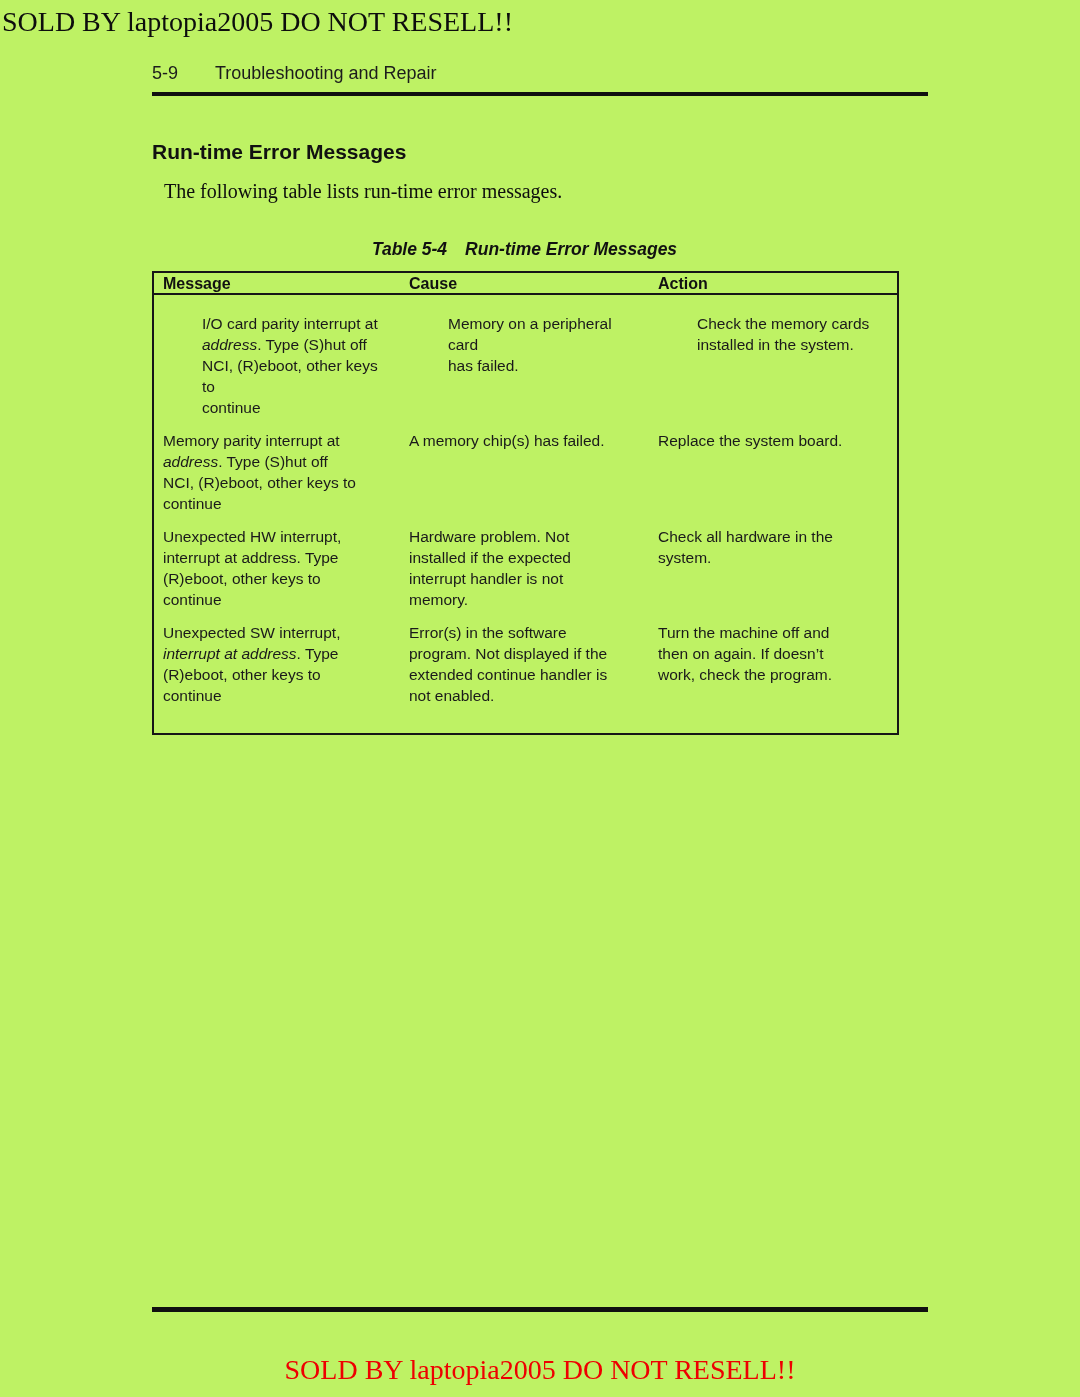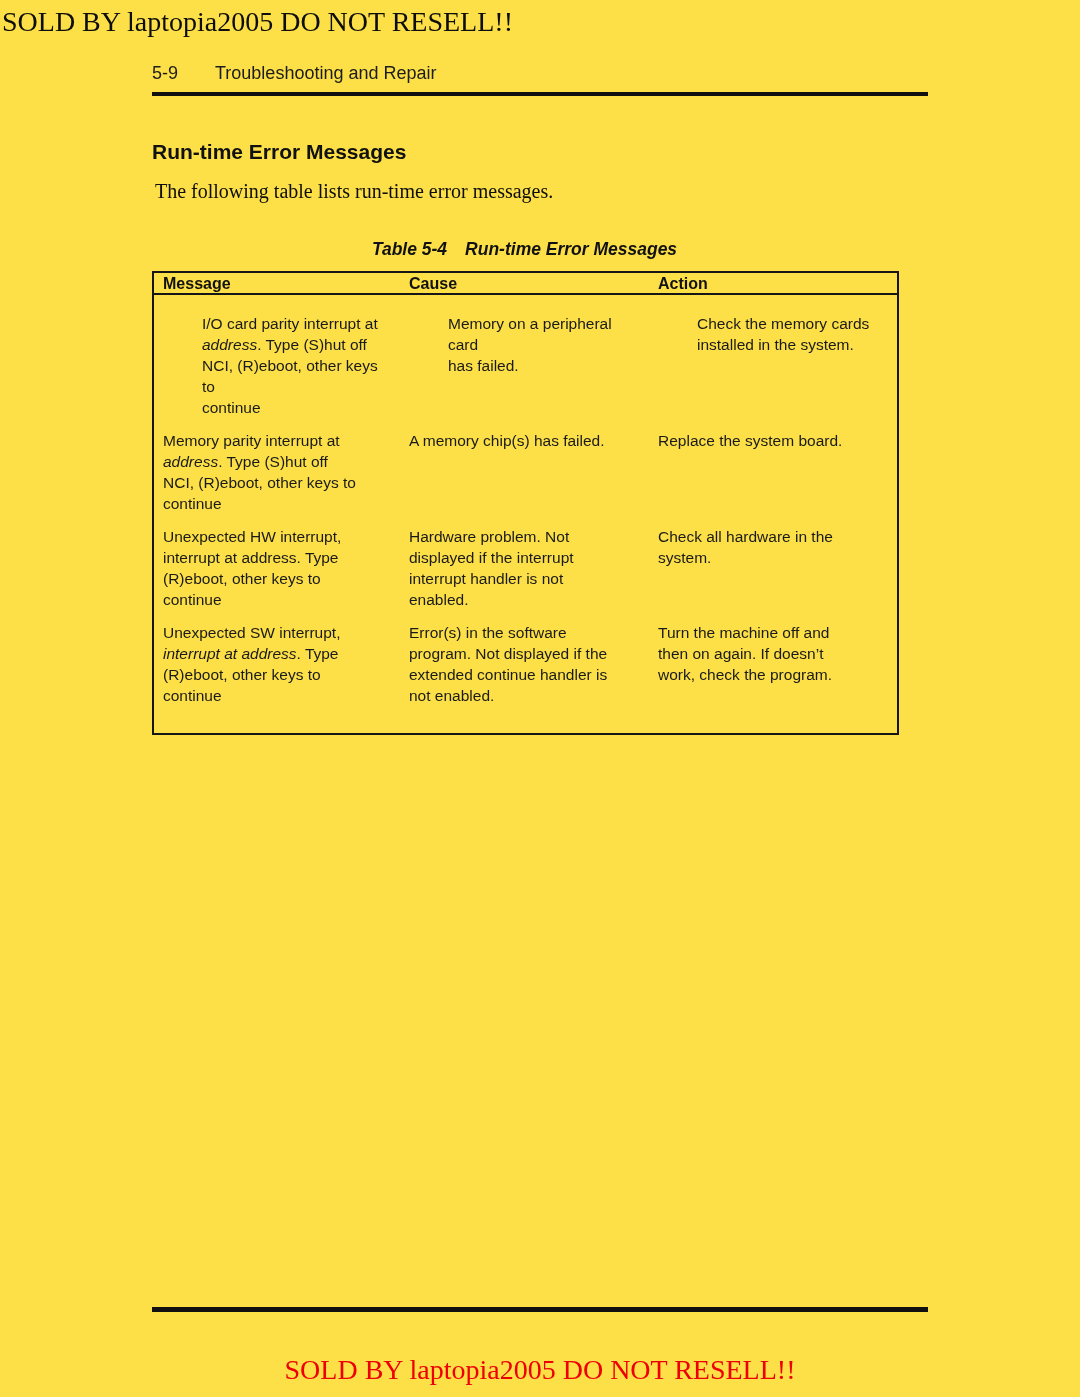--- a/index.html
+++ b/index.html
@@ -1,20 +1,20 @@
 <!DOCTYPE html>
 <html><head>
 <meta charset="utf-8">
 <style>
   html, body { margin: 0; padding: 0; background: #ffffff; }
   .page {
     position: relative;
     width: 1080px;
     height: 1397px;
-    background: #fde047;
+    background: #bef264;
     overflow: hidden;
     font-family: "Liberation Sans", sans-serif;
     color: #1a1a1a;
   }
 
   .banner-top {
     position: absolute;
     left: 2px;
     top: 6px;
     font-family: "Liberation Serif", serif;
@@ -47,21 +47,21 @@
     left: 152px;
     top: 140px;
     font-size: 21px;
     font-weight: bold;
     color: #111111;
     white-space: nowrap;
   }
 
   .intro {
     position: absolute;
-    left: 155px;
+    left: 164px;
     top: 180px;
     font-family: "Liberation Serif", serif;
     font-size: 20px;
     color: #0d0d0d;
     white-space: nowrap;
   }
 
   .table-caption {
     position: absolute;
     left: 152px;
@@ -172,21 +172,21 @@
           <td><span>Memory on a peripheral card</span><br><span>has failed.</span></td>
           <td><span>Check the memory cards</span><br><span>installed in the system.</span></td>
         </tr>
         <tr>
           <td><span>Memory parity interrupt at</span><br><em>address</em><span>. Type (S)hut off</span><br><span>NCI, (R)eboot, other keys to</span><br><span>continue</span></td>
           <td><span>A memory chip(s) has failed.</span></td>
           <td><span>Replace the system board.</span></td>
         </tr>
         <tr>
           <td><span>Unexpected HW interrupt,</span><br><span>interrupt at address. Type</span><br><span>(R)eboot, other keys to</span><br><span>continue</span></td>
-          <td><span>Hardware problem. Not</span><br><span>displayed if the interrupt</span><br><span>interrupt handler is not</span><br><span>enabled.</span></td>
+          <td><span>Hardware problem. Not</span><br><span>installed if the expected</span><br><span>interrupt handler is not</span><br><span>memory.</span></td>
           <td><span>Check all hardware in the</span><br><span>system.</span></td>
         </tr>
         <tr>
           <td><span>Unexpected SW interrupt,</span><br><em>interrupt at address</em><span>. Type</span><br><span>(R)eboot, other keys to</span><br><span>continue</span></td>
           <td><span>Error(s) in the software</span><br><span>program. Not displayed if the</span><br><span>extended continue handler is</span><br><span>not enabled.</span></td>
           <td><span>Turn the machine off and</span><br><span>then on again. If doesn’t</span><br><span>work, check the program.</span></td>
         </tr>
       </tbody>
   </table>
 

